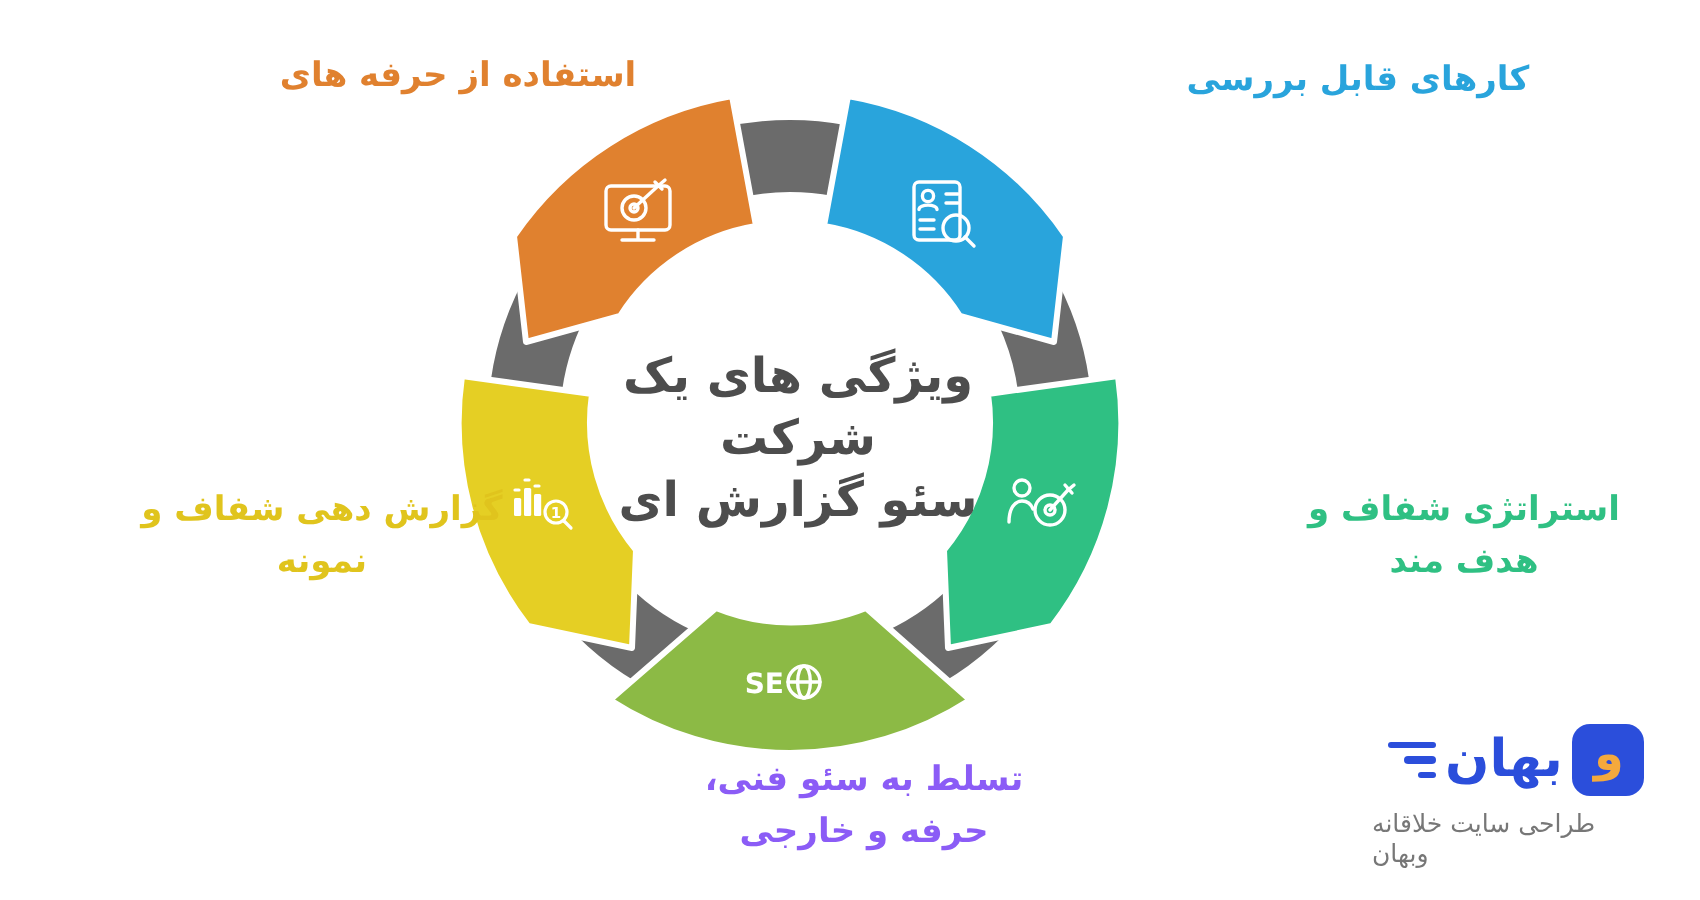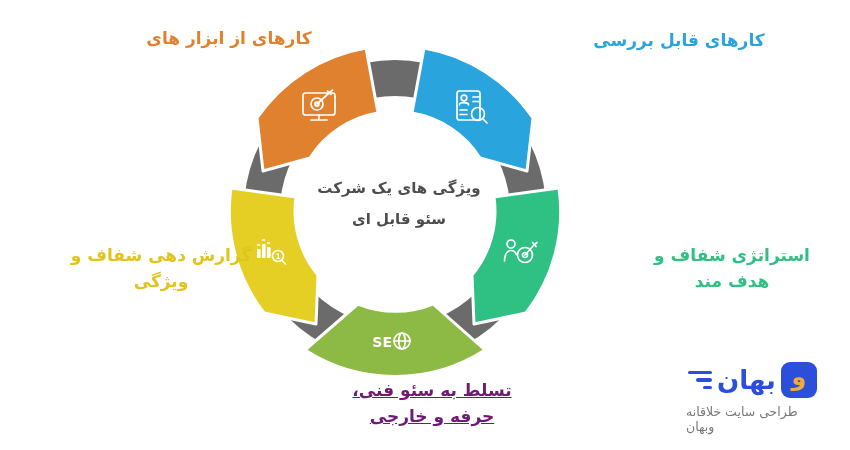--- a/index.html
+++ b/index.html
@@ -13,33 +13,33 @@
 
   
   .seg-label{
     position:absolute;width:240px;text-align:center;direction:rtl;
     font-weight:700;font-size:17px;line-height:26px;
   }
   .seg-label span{display:block;}
   .lbl-tools{left:109px;top:25px;color:#E0812F;}
   .lbl-resume{left:559px;top:27px;color:#29A4DC;}
   .lbl-strategy{left:612px;top:242px;color:#2FC083;}
-  .lbl-seo{left:312px;top:377px;color:#701a75;text-decoration:underline;}
+  .lbl-seo{left:312px;top:377px;color:#8b5cf6;}
   .lbl-report{left:41px;top:242px;color:#E0C41D;}
 
   .center-title{
     position:absolute;left:269px;top:173px;width:260px;
     text-align:center;direction:rtl;color:#4D4D4D;
-    font-weight:700;font-size:15px;line-height:31px;
+    font-weight:700;font-size:24px;line-height:31px;
   }
   .center-title span{display:block;}
 
   
   .logo{position:absolute;top:361px;right:22px;width:142px;}
-  .logo-row{display:flex;align-items:center;justify-content:flex-start;gap:5px;height:38px;}
+  .logo-row{display:flex;align-items:center;justify-content:center;gap:5px;height:38px;}
   .speed-lines{display:flex;flex-direction:column;align-items:flex-end;gap:4px;margin-left:2px;}
   .speed-lines i{display:block;height:3.5px;border-radius:2px;background:#2B4EDB;}
   .speed-lines i:nth-child(1){width:24px;}
   .speed-lines i:nth-child(2){width:16px;}
   .speed-lines i:nth-child(3){width:9px;}
   .logo-brand{
     color:#2B4EDB;font-weight:700;font-size:26px;line-height:38px;direction:rtl;
   }
   .logo-mark{
     width:36px;height:36px;border-radius:9px;background:#2B4EDB;
@@ -127,44 +127,44 @@
       <rect x="-4" y="-5" width="3.6" height="11" rx="0.8" fill="#ffffff" stroke="none"></rect>
       <path d="M-13.5,-7 h2 M-8.5,-12 h2 M-3.5,-9 h2"></path>
       <circle cx="7" cy="4" r="5.5"></circle>
       <path d="M11,8.5 L14.5,12"></path>
       <text x="7" y="6.8" text-anchor="middle" font-size="7.5" font-weight="700" fill="#ffffff" stroke="none" font-family="DejaVu Sans, sans-serif">1</text>
     </g>
   </svg>
 
   <div class="center-title">
     <span>ویژگی های یک شرکت</span>
-    <span>سئو قابل ای</span>
+    <span>سئو گزارش ای</span>
   </div>
 
   <div class="seg-label lbl-tools">
-    <span>کارهای از ابزار های</span>
+    <span>استفاده از حرفه های</span>
   </div>
 
   <div class="seg-label lbl-resume">
     <span>کارهای قابل بررسی</span>
   </div>
 
   <div class="seg-label lbl-strategy">
     <span>استراتژی شفاف و</span>
     <span>هدف مند</span>
   </div>
 
   <div class="seg-label lbl-seo">
     <span>تسلط به سئو فنی،</span>
     <span>حرفه و خارجی</span>
   </div>
 
   <div class="seg-label lbl-report">
     <span>گزارش دهی شفاف و</span>
-    <span>ویژگی</span>
+    <span>نمونه</span>
   </div>
 
   <div class="logo">
     <div class="logo-row">
       <div class="speed-lines">
         <i></i>
           <i></i>
           <i></i>
       </div>
       <div class="logo-brand">بهان</div>

